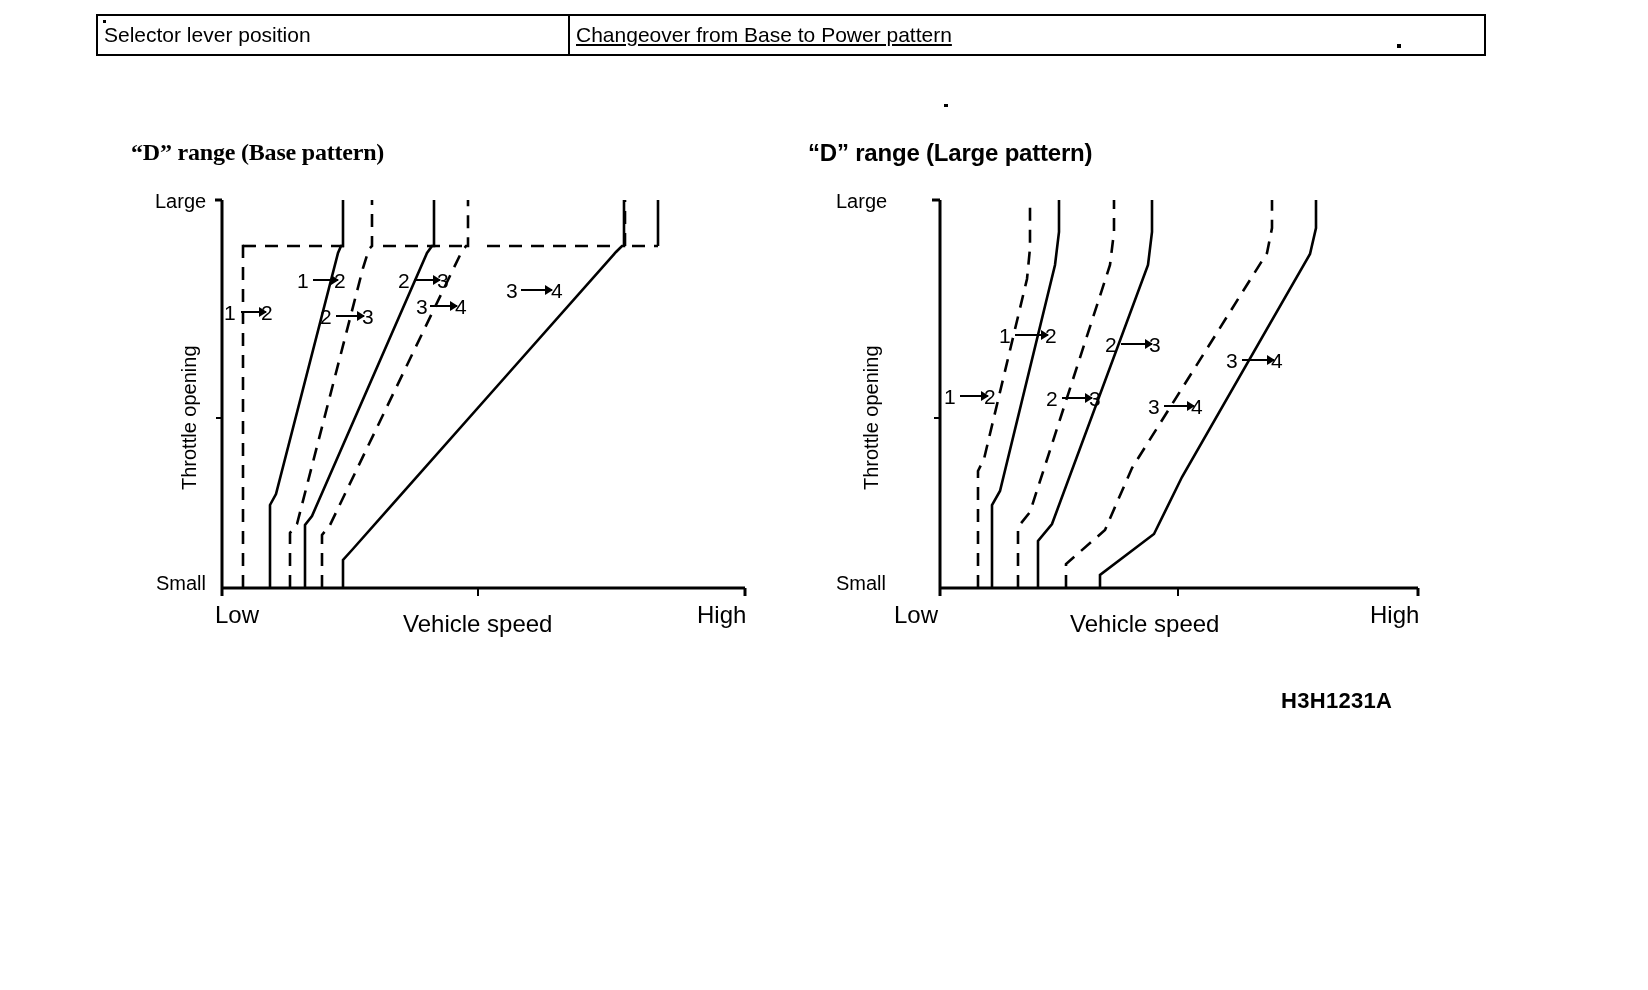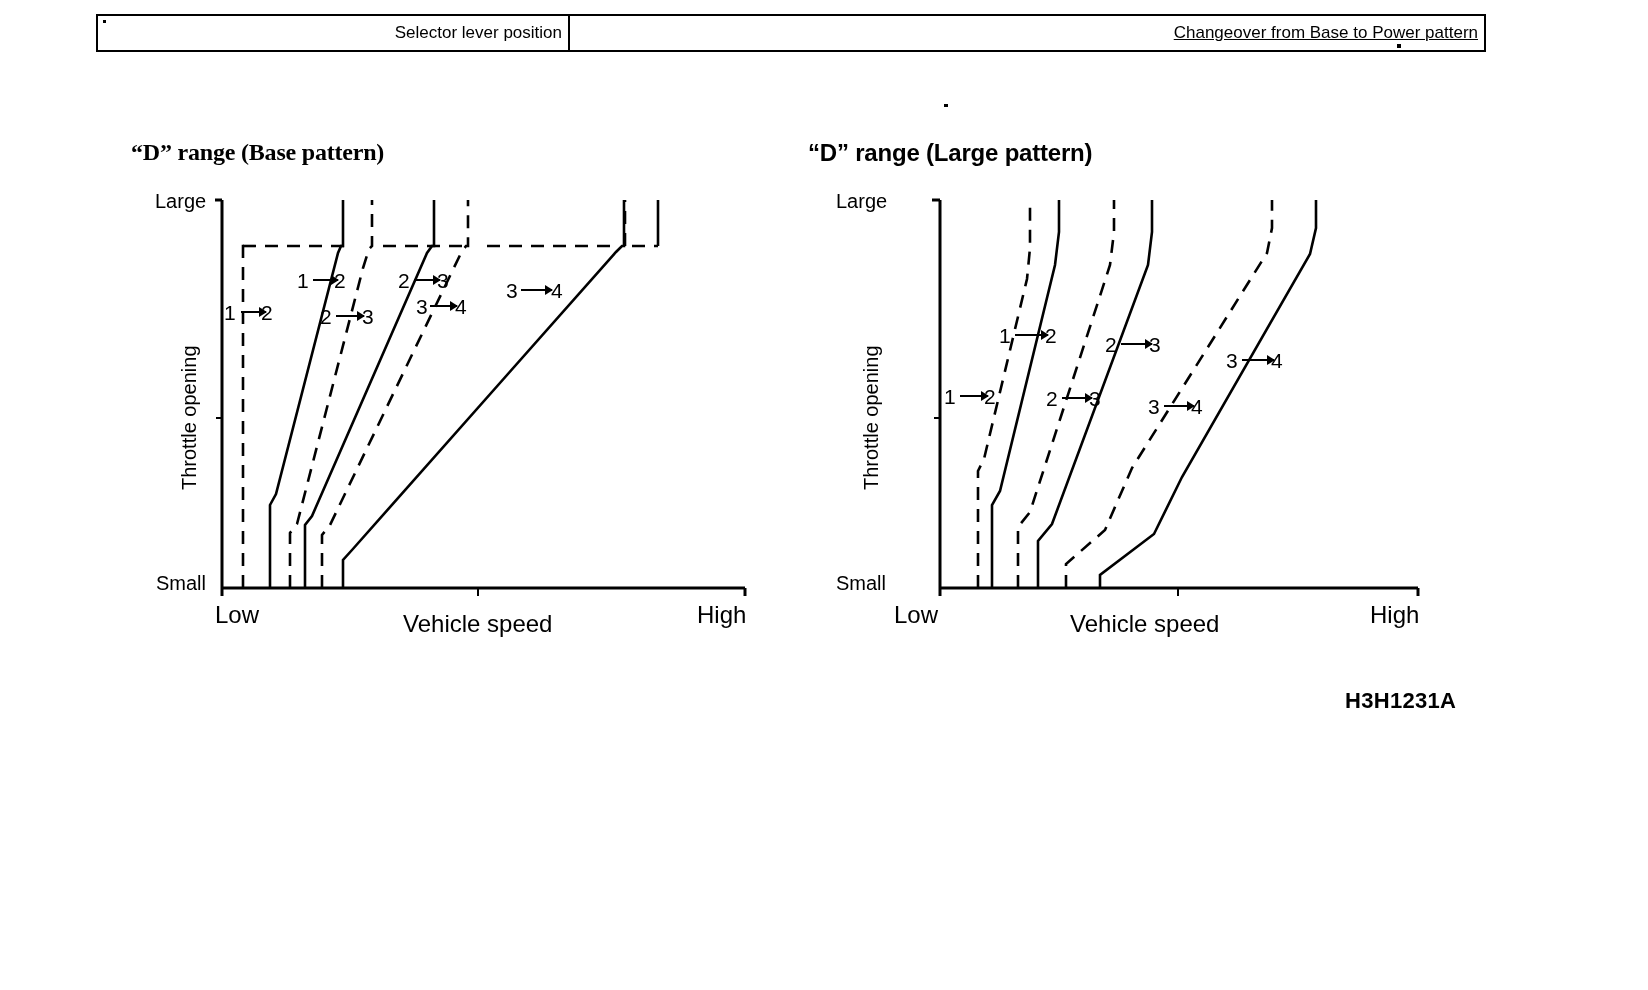--- a/index.html
+++ b/index.html
@@ -11,22 +11,22 @@
   }
   .page{position:absolute;left:0;top:0;width:1648px;height:990px;}
 
   
   .spec-table{
     position:absolute;left:96px;top:14px;width:1360px;
     border-collapse:collapse;table-layout:fixed;
   }
   .spec-table td{
     border:2px solid #000;
-    text-align:right;
-    font-size:17px;
+    text-align:left;
+    font-size:21px;
     padding:7px 6px;
     font-family:"Liberation Sans",sans-serif;
     color:#000;
     line-height:1.15;
   }
   .spec-table .col-a{width:458px;}
   .spec-table .col-b{width:902px;text-decoration:underline;}
 
   
   .chart{position:absolute;}
@@ -261,15 +261,15 @@
 
         <text x="478" y="414">3</text>
         <text x="521" y="414">4</text>
 
         <text x="556" y="368">3</text>
         <text x="601" y="368">4</text>
       </g>
     </svg>
   </div>
 
-  <div class="fig-id" style="left:1345px;top:688px;">H3H1231A</div>
+  <div class="fig-id" style="left:1281px;top:688px;">H3H1231A</div>
 
 </div>
 
 </body></html>

